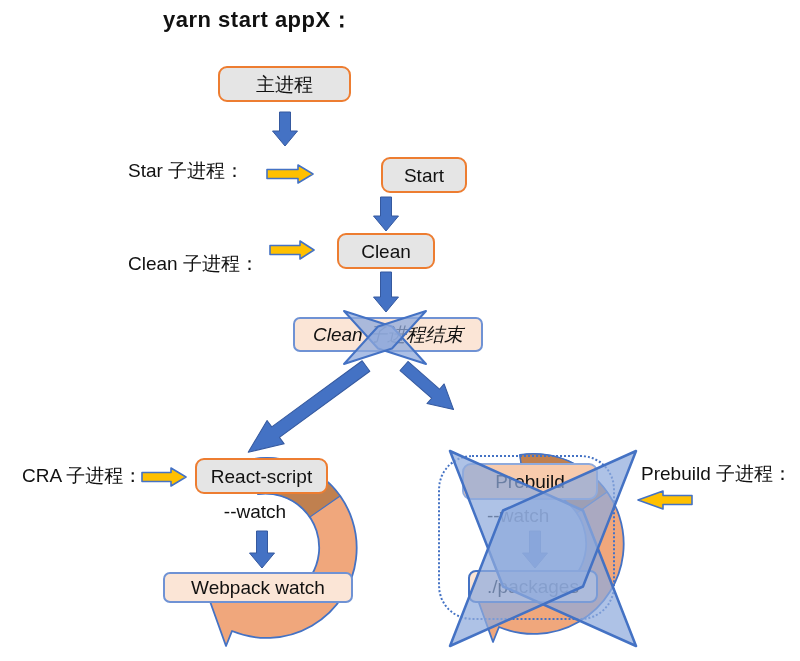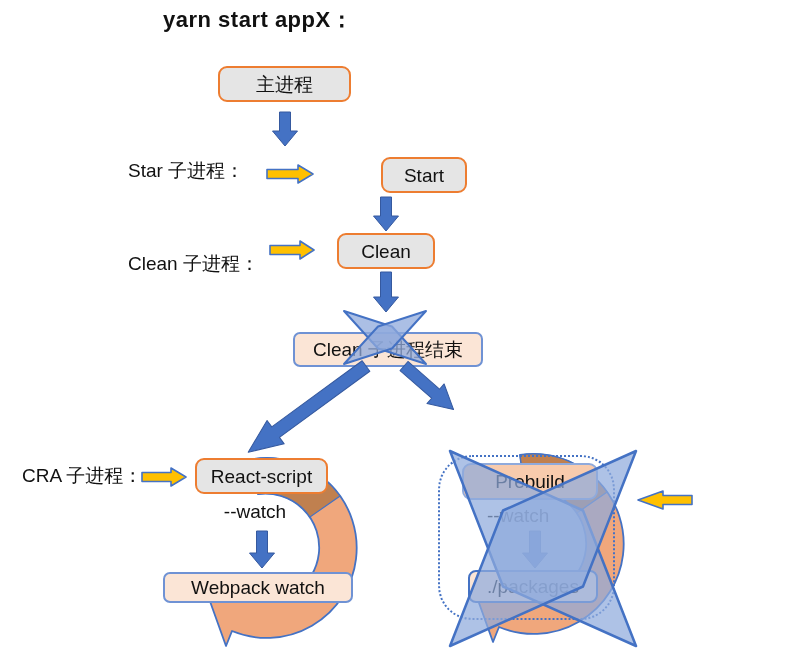--- a/index.html
+++ b/index.html
@@ -17,21 +17,21 @@
     position:absolute;z-index:2;display:flex;align-items:center;justify-content:center;
     font-size:19px;line-height:1;white-space:nowrap;box-sizing:border-box;
   }
   .peach{background:#e5e5e5;border:2px solid #ED7D31;border-radius:9px;}
   .lightpeach{background:#FBE5D6;border:2px solid #6f92d4;border-radius:7px;}
   .peach-blue{background:#F8CBAD;border:2px solid #8FAADC;border-radius:9px;}
   .lightpeach-blue{background:#FBE5D6;border:2px solid #4472C4;border-radius:8px;}
   .box-main{left:218px;top:66px;width:133px;height:36px;}
   .box-start{left:337px;top:157px;width:86px;height:36px;margin-left:44px;}
   .box-clean{left:337px;top:233px;width:98px;height:36px;}
-  .box-clean-end{left:293px;top:332px;width:190px;height:35px;}
+  .box-clean-end{left:293px;top:317px;width:190px;height:35px;font-style:italic;}
   .box-react{left:195px;top:458px;width:133px;height:36px;}
   .box-webpack{left:163px;top:572px;width:190px;height:31px;}
   .box-prebuild{left:462px;top:463px;width:136px;height:37px;}
   .box-packages{left:468px;top:570px;width:130px;height:33px;}
   .side-label{position:absolute;z-index:2;font-size:19px;line-height:1.1;white-space:nowrap;}
   .lbl-star{left:128px;top:161px;}
   .lbl-clean{left:128px;top:254px;}
   .lbl-cra{left:22px;top:466px;}
   .lbl-prebuild{left:641px;top:464px;}
   .lbl-filelock{left:397px;top:413px;font-size:20px;}
@@ -68,20 +68,21 @@
   <div class="box peach box-clean">Clean</div>
   <div class="box lightpeach box-clean-end">Clean 子进程结束</div>
   <div class="box peach box-react">React-script</div>
   <div class="box lightpeach box-webpack">Webpack watch</div>
   <div class="box peach-blue box-prebuild">Prebuild</div>
   <div class="box lightpeach-blue box-packages">./packages</div>
 
   <div class="side-label lbl-star">Star 子进程：</div>
   <div class="side-label lbl-clean">Clean 子进程：</div>
   <div class="side-label lbl-cra">CRA 子进程：</div>
+  <div class="side-label lbl-prebuild">Prebuild 子进程：</div>
   <div class="side-label lbl-watch-left">--watch</div>
   <div class="side-label lbl-watch-right">--watch</div>
 
   <svg class="layer3" width="800" height="661" viewBox="0 0 800 661">
     <g fill="#4472C4" stroke="#35599f" stroke-width="1" stroke-linejoin="round">
       <polygon points="279.5,112 290.5,112 290.5,131 297.5,131 285,146 272.5,131 279.5,131"></polygon>
       <polygon points="380.5,197 391.5,197 391.5,216 398.5,216 386,231 373.5,216 380.5,216"></polygon>
       <polygon points="380.5,272 391.5,272 391.5,297 398.5,297 386,312 373.5,297 380.5,297"></polygon>
       <polygon points="256.5,531 267.5,531 267.5,553 274.5,553 262,568 249.5,553 256.5,553"></polygon>
       <polygon points="529.5,531 540.5,531 540.5,553 547.5,553 535,568 522.5,553 529.5,553"></polygon>

